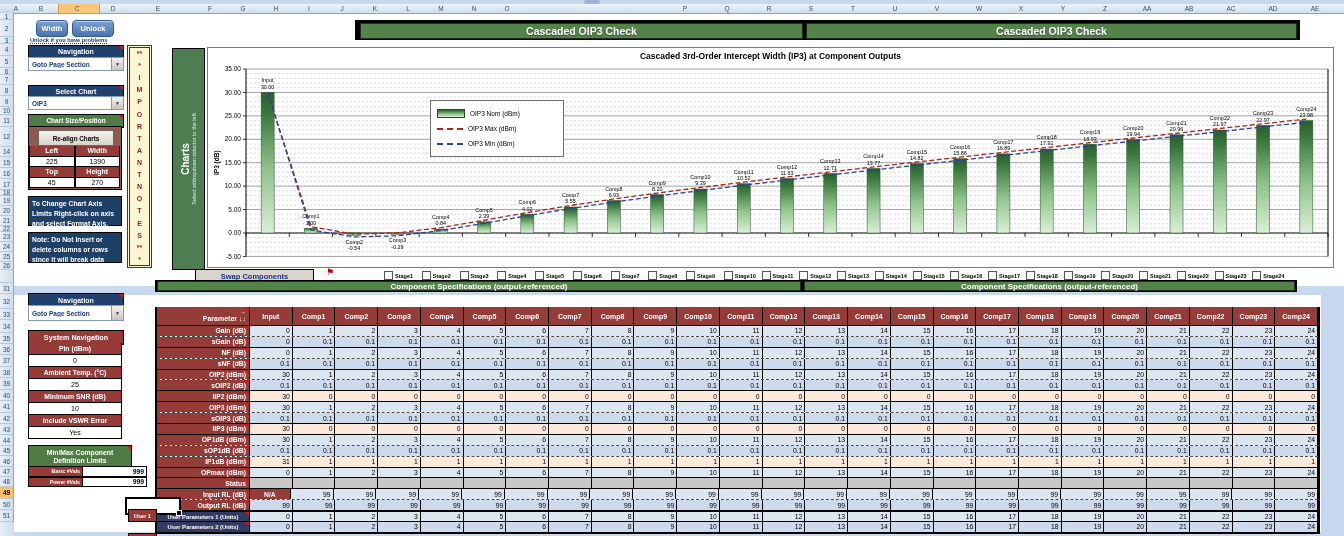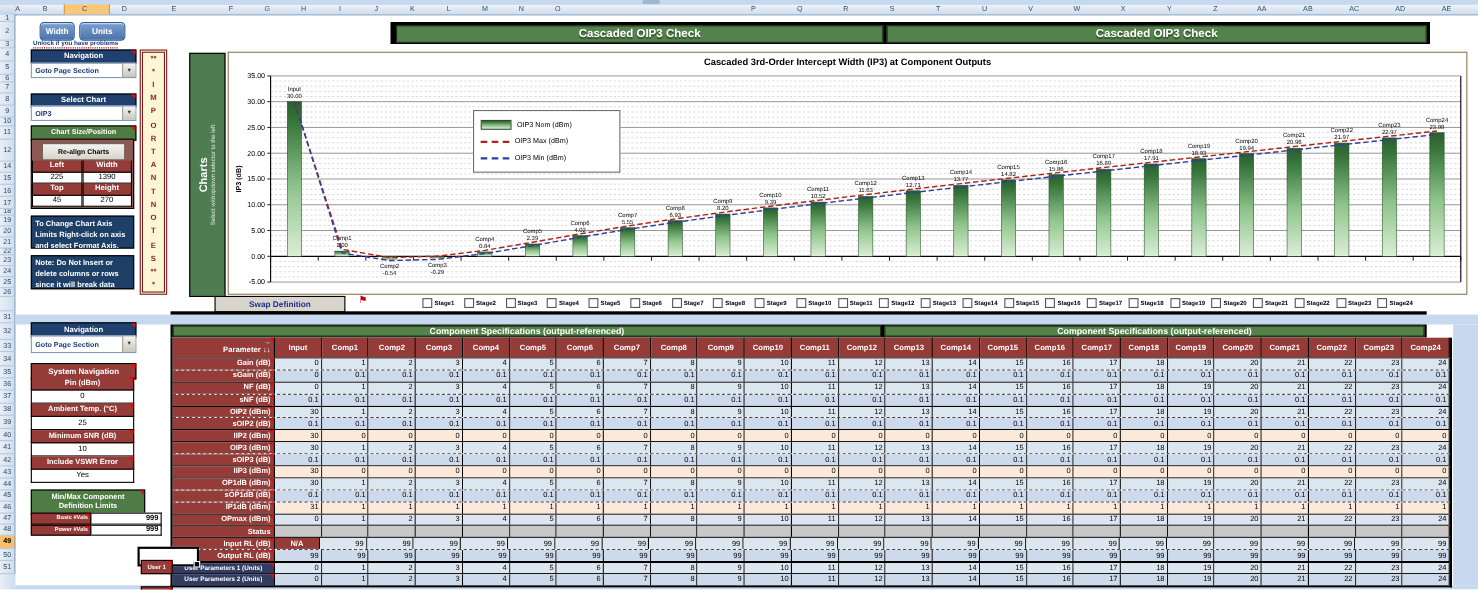--- a/index.html
+++ b/index.html
@@ -62,21 +62,21 @@
   .chartspanel .t2{font-size:5.5px;color:#e2ecdf;line-height:1.2}
   
   .swaplabel{left:195px;top:269px;width:117px;height:13px;background:#d9d5cd;border:1.5px solid #000;
              color:#1a2f8f;font-weight:bold;font-size:7.5px;display:flex;align-items:center;justify-content:center}
   .flag{left:326px;top:267px;font-size:9px;color:#cc0000;font-weight:bold}
   .stageitem{position:absolute;top:271px;display:flex;align-items:center}
   .cb{width:7px;height:7px;background:#fff;border:1px solid #555;margin-right:2px}
   .stagelabel{font-size:5.5px;font-weight:bold}
   .blackbar{left:155px;top:283px;width:1142px;height:3px;background:#000}
   
-  .tblheadband{left:155px;top:295px;width:1142px;height:12px;background:#000}
+  .tblheadband{left:155px;top:280px;width:1142px;height:12px;background:#000}
   .tblgreen{position:absolute;top:1px;height:10px;background:#54824b;color:#fff;font-weight:bold;font-size:8px;
             display:flex;align-items:center;justify-content:center;border:1px solid #1c2e18;box-sizing:border-box}
   .tblwrap{left:155px;top:307px;width:1165px;border-left:2px solid #000;border-right:2px solid #000;
            border-bottom:2px solid #000;box-sizing:border-box;background:#fff}
   .trow{display:flex;box-sizing:border-box;position:relative}
   .trow.b-solid{border-top:1px solid #000}
   .trow.b-dashed{border-top:1px dashed #4a4a4a}
   .trow.b-thick{border-top:2px solid #000}
   .tlabel{width:93px;flex:0 0 93px;background:#953c38;color:#fff;font-weight:bold;font-size:6.8px;
           display:flex;align-items:center;justify-content:flex-end;padding-right:3px;box-sizing:border-box;
@@ -208,21 +208,21 @@
   </div>
   <div class="titlegreen" style="left:451px;top:3px;width:489px;height:14px">
     <span>Cascaded OIP3 Check</span>
   </div>
 </div>
 
 <div class="abs btn-blue" style="left:36px;top:20px;width:30px;height:15px">
   <span>Width</span>
 </div>
 <div class="abs btn-blue" style="left:72px;top:20px;width:40px;height:15px">
-  <span>Units</span>
+  <span>Unlock</span>
 </div>
 <div class="abs" style="left:30px;top:37px;font-size:5.7px;font-weight:bold;color:#1a3a7a;border-bottom:1px dotted #c00000">Unlock if you have problems</div>
 
 <div class="abs hdr-navy tri" style="left:28px;top:45px;width:94px;height:11px">
   <span>Navigation</span>
 </div>
 <div class="abs dd" style="left:28px;top:57px;width:94px;height:12px">
   <span class="ddtext">Goto Page Section</span>
   <span class="ddbtn">▼</span>
 </div>
@@ -481,21 +481,21 @@
       <span class="lt">OIP3 Max (dBm)</span>
     </div>
     <div class="legrow">
       <span class="dashblue"></span>
       <span class="lt">OIP3 Min (dBm)</span>
     </div>
   </div>
 </div>
 
 <div class="abs swaplabel">
-  <span>Swap Definition</span>
+  <span>Swap Components</span>
 </div>
 <div class="abs flag">⚑</div>
 <div id="stage-strip">
     <div class="stageitem" style="left: 384px;">
       <span class="cb"></span>
       <span class="stagelabel">Stage1</span>
     </div>
     <div class="stageitem" style="left: 421.75px;">
       <span class="cb"></span>
       <span class="stagelabel">Stage2</span>

